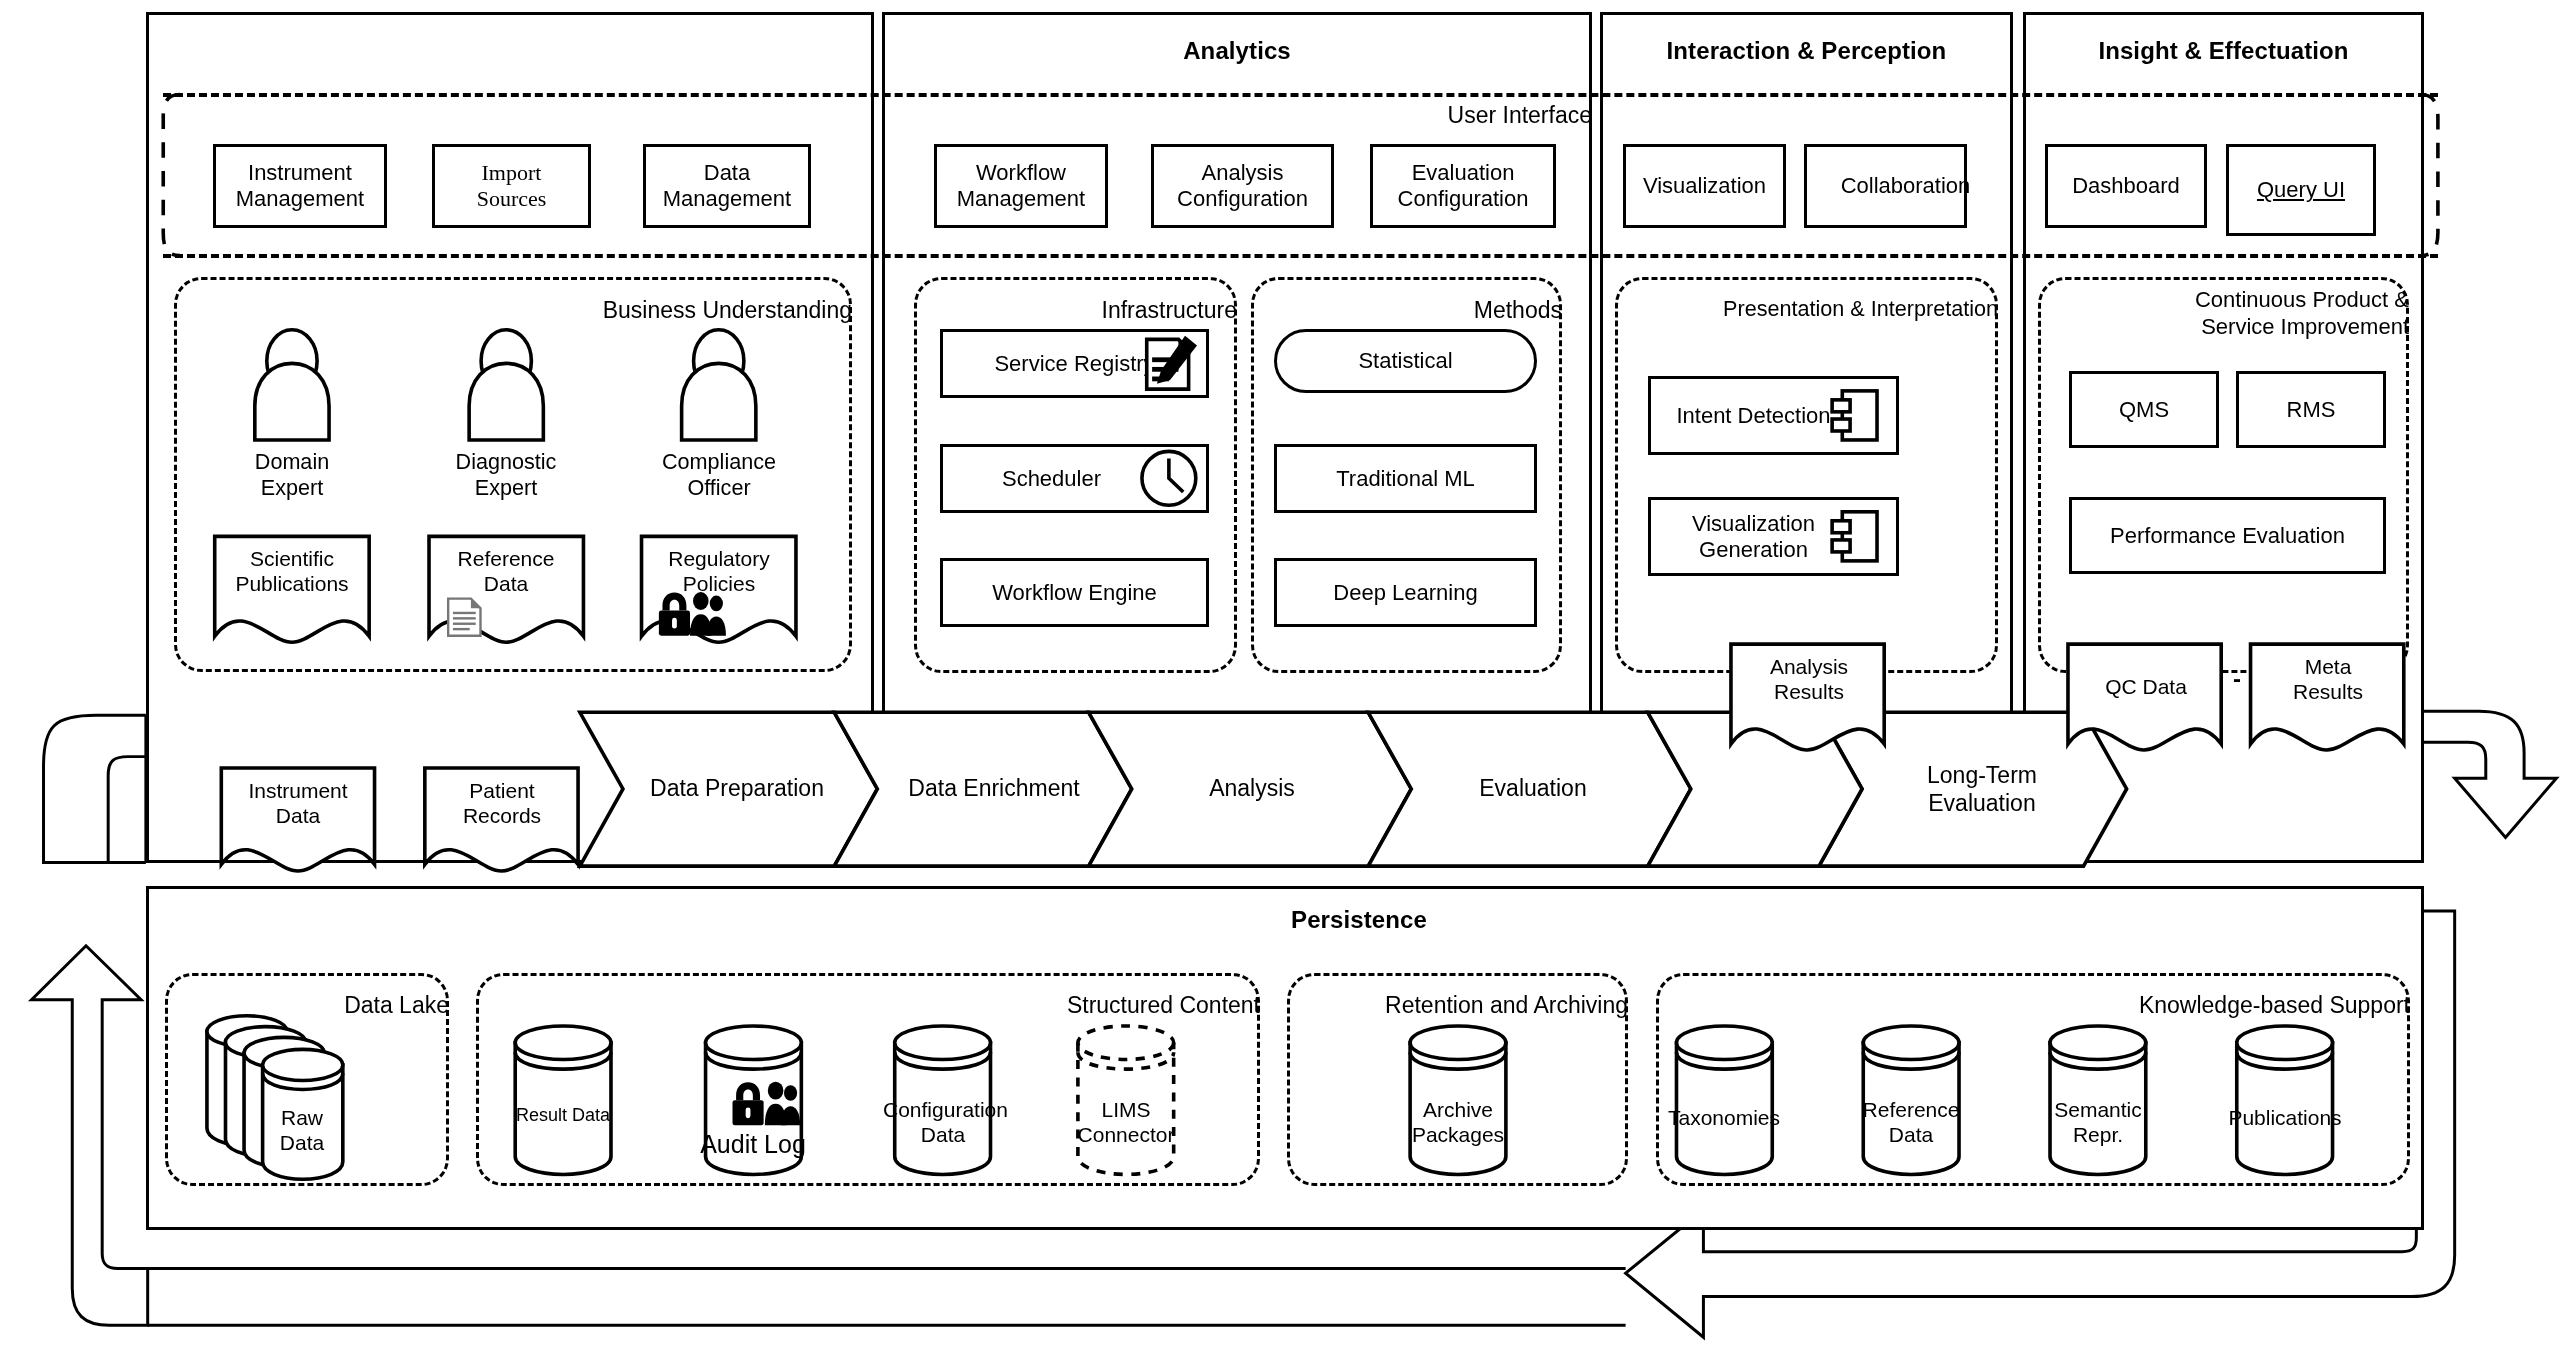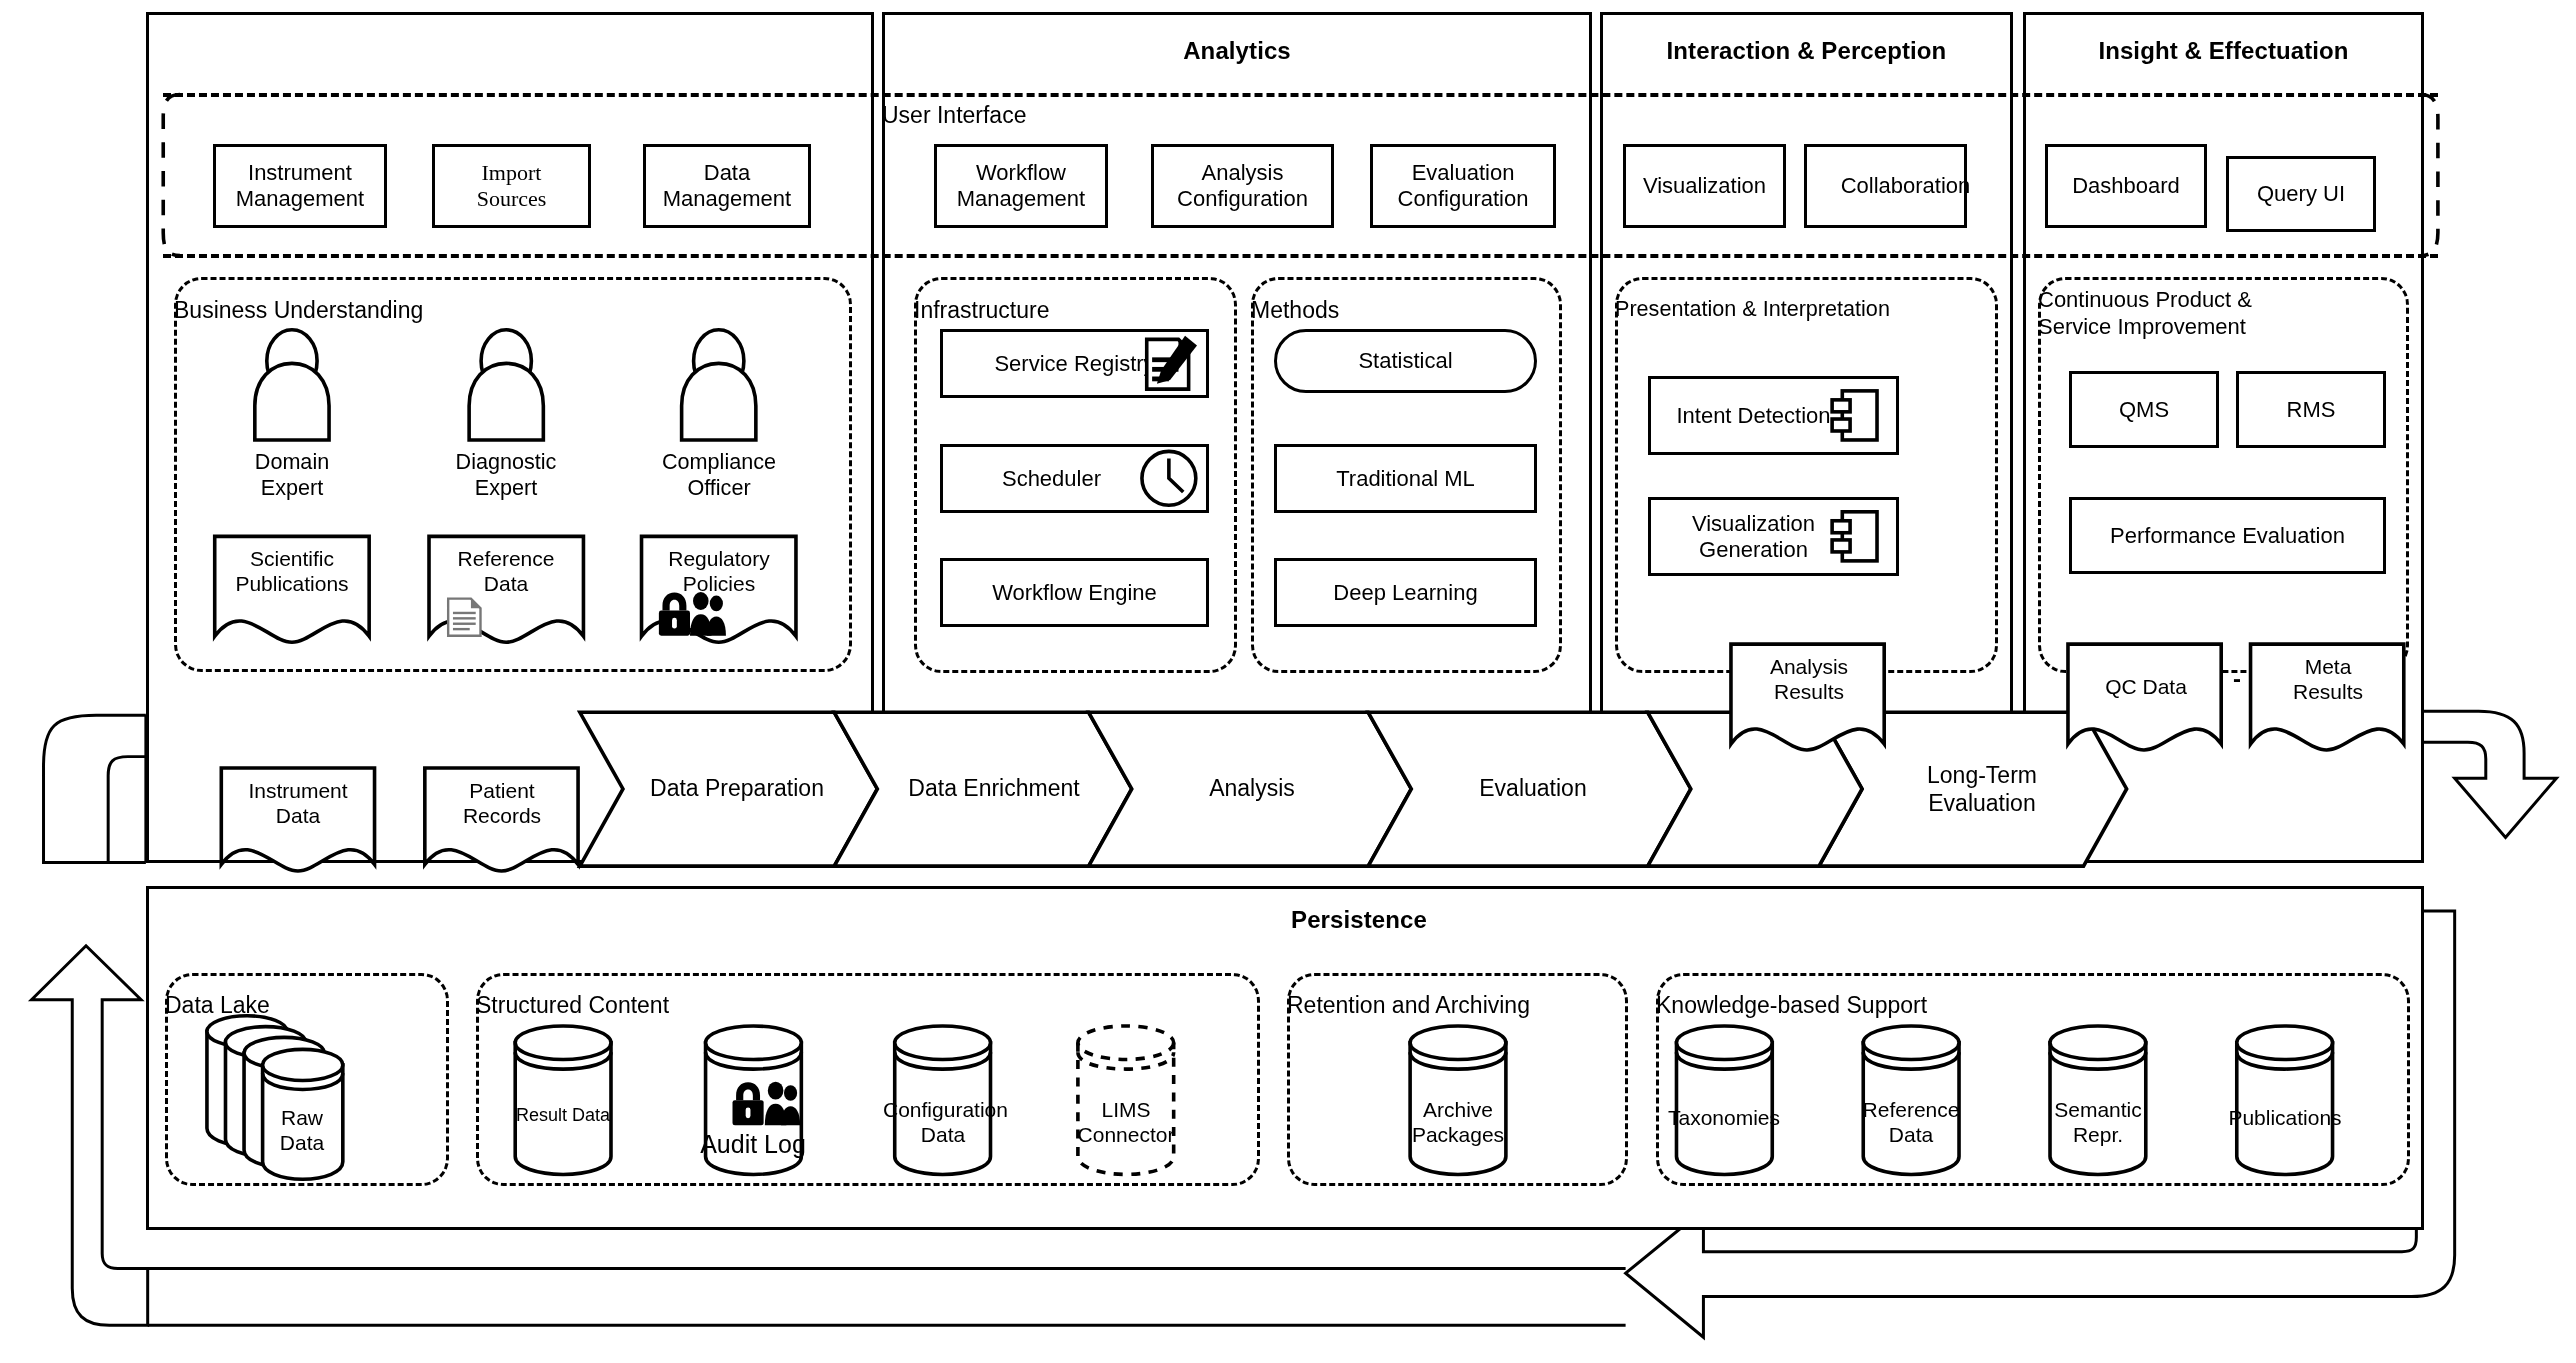--- a/index.html
+++ b/index.html
@@ -9,21 +9,21 @@
   .abs{position:absolute;box-sizing:border-box;}
 
   
   .solidbox{border:3px solid #000;background:#fff;display:flex;align-items:center;
             justify-content:center;text-align:center;line-height:1.18;}
   .dashbox-round{border:3.6px dashed #000;border-radius:27.5px;background:transparent;}
   .colbox{border:3px solid #000;background:#fff;}
 
   .col-title{position:absolute;left:0;right:0;text-align:center;font-weight:bold;
              font-size:24px;letter-spacing:0.1px;}
-  .grp-title{position:absolute;left:0;right:0;text-align:left;font-size:23px;line-height:1.22;}
+  .grp-title{position:absolute;left:0;right:0;text-align:right;font-size:23px;line-height:1.22;}
 
   .lbl{font-size:22px;}
 
   
   svg.layer{position:absolute;left:0;top:0;width:2576px;height:1363px;pointer-events:none;}
   .stroke{fill:none;stroke:#000;stroke-width:6;}
   .stroke-thin{fill:none;stroke:#000;stroke-width:5;}
   .filled{fill:#fff;stroke:#000;stroke-width:6;}
   .blk{fill:#000;stroke:none;}
 
@@ -114,21 +114,21 @@
   <div class="abs solidbox lbl" style="left:1623px;top:144px;width:163px;height:84px;">
     <span>Visualization</span>
   </div>
   <div class="abs solidbox lbl" style="left:1804px;top:144px;width:163px;height:84px;padding-left:40px;">
     <span>Collaboration</span>
   </div>
 
   <div class="abs solidbox lbl" style="left:2045px;top:144px;width:162px;height:84px;">
     <span>Dashboard</span>
   </div>
-  <div class="abs solidbox lbl" style="left:2226px;top:156px;width:150px;height:76px;">
+  <div class="abs solidbox lbl" style="left:2226px;top:144px;width:150px;height:92px;text-decoration:underline;">
     <span>Query UI</span>
   </div>
 
   <div class="abs dashbox-round" style="left:174px;top:277px;width:678px;height:395px;"></div>
   <div class="grp-title" style="left:174px;top:296px;width:678px;">Business Understanding</div>
 
   <svg class="layer" viewBox="0 0 4302 2277">
     <g>
       <ellipse class="filled" cx="487" cy="603" rx="42" ry="52"></ellipse>
       <path class="filled" d="M 425 735 L 425 678 C 425 634 452 607 487 607 C 522 607 549 634 549 678 L 549 735 Z"></path>

